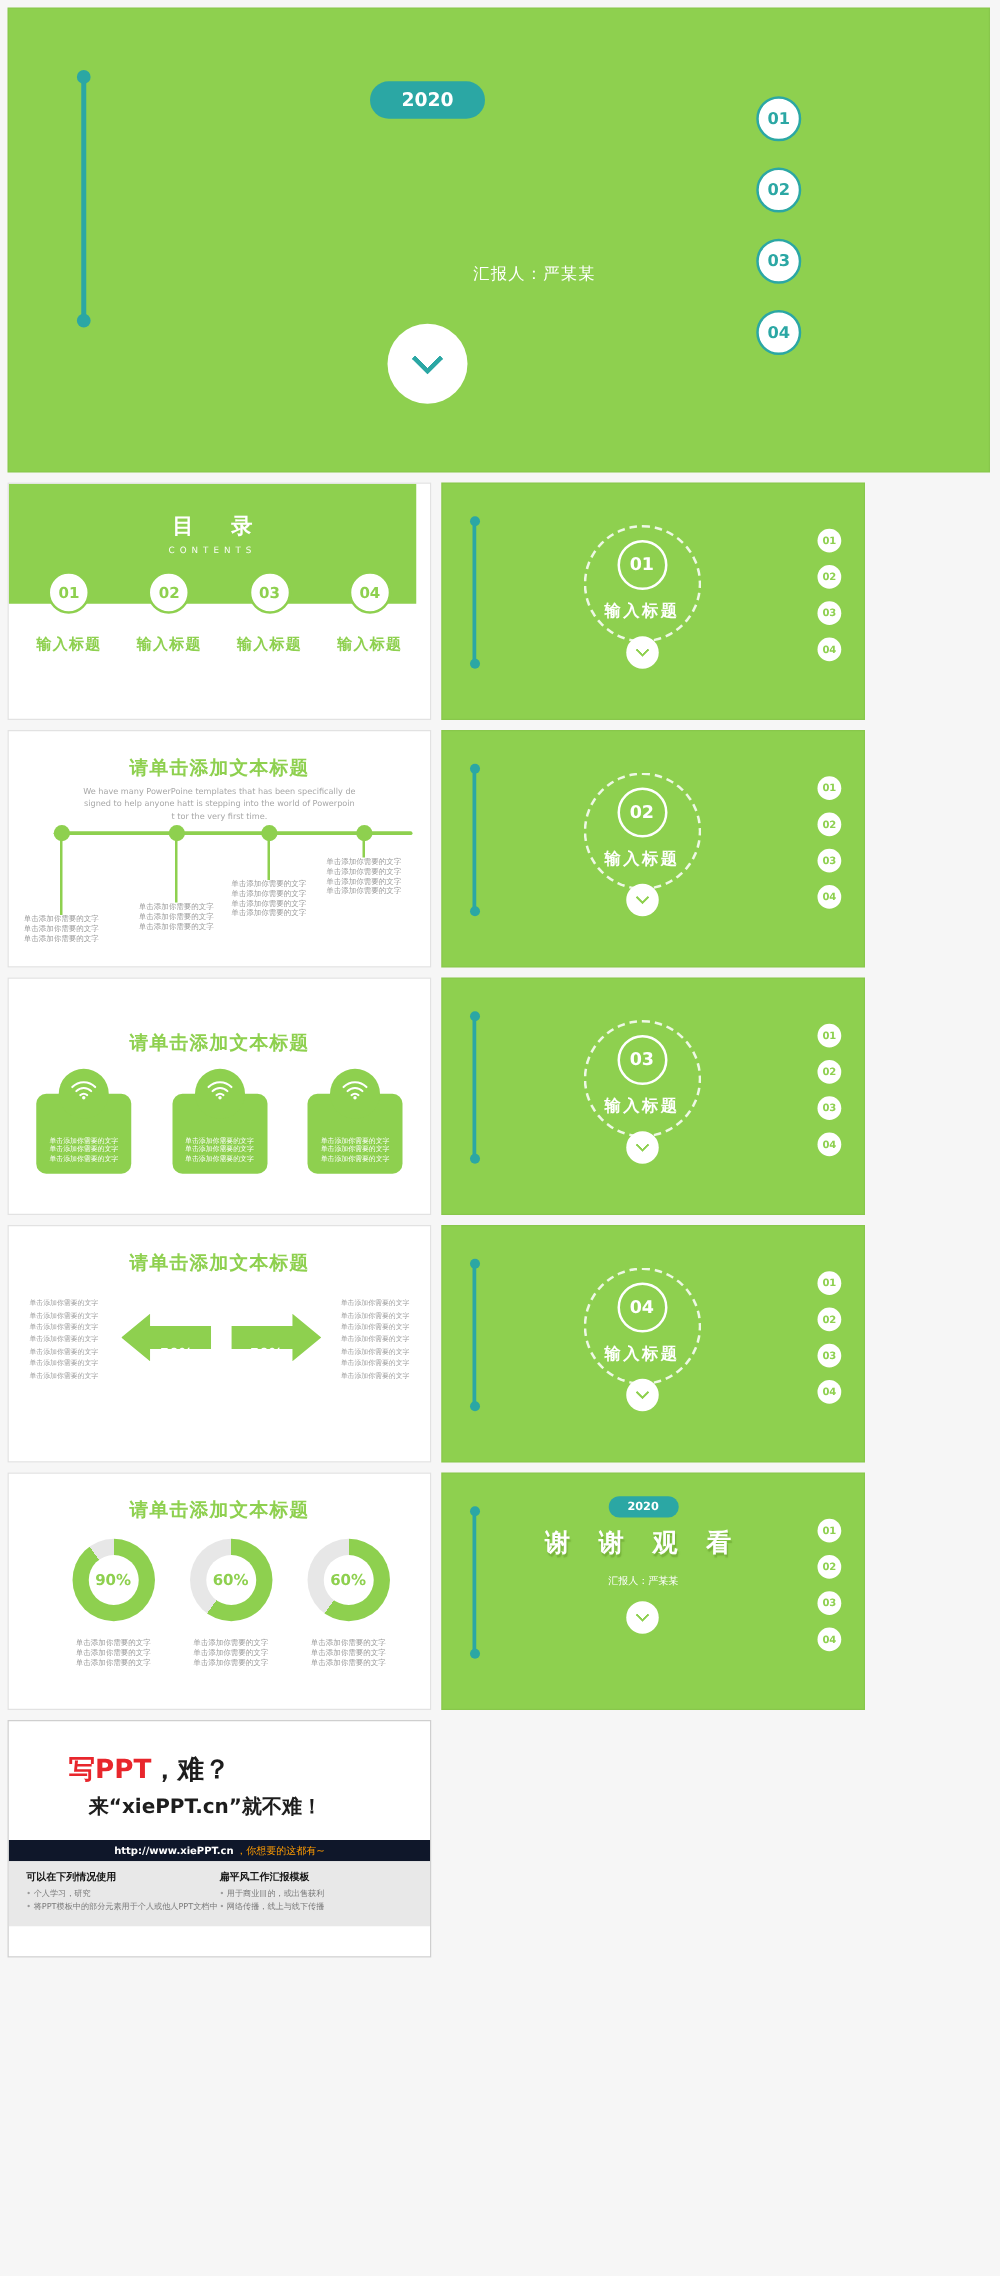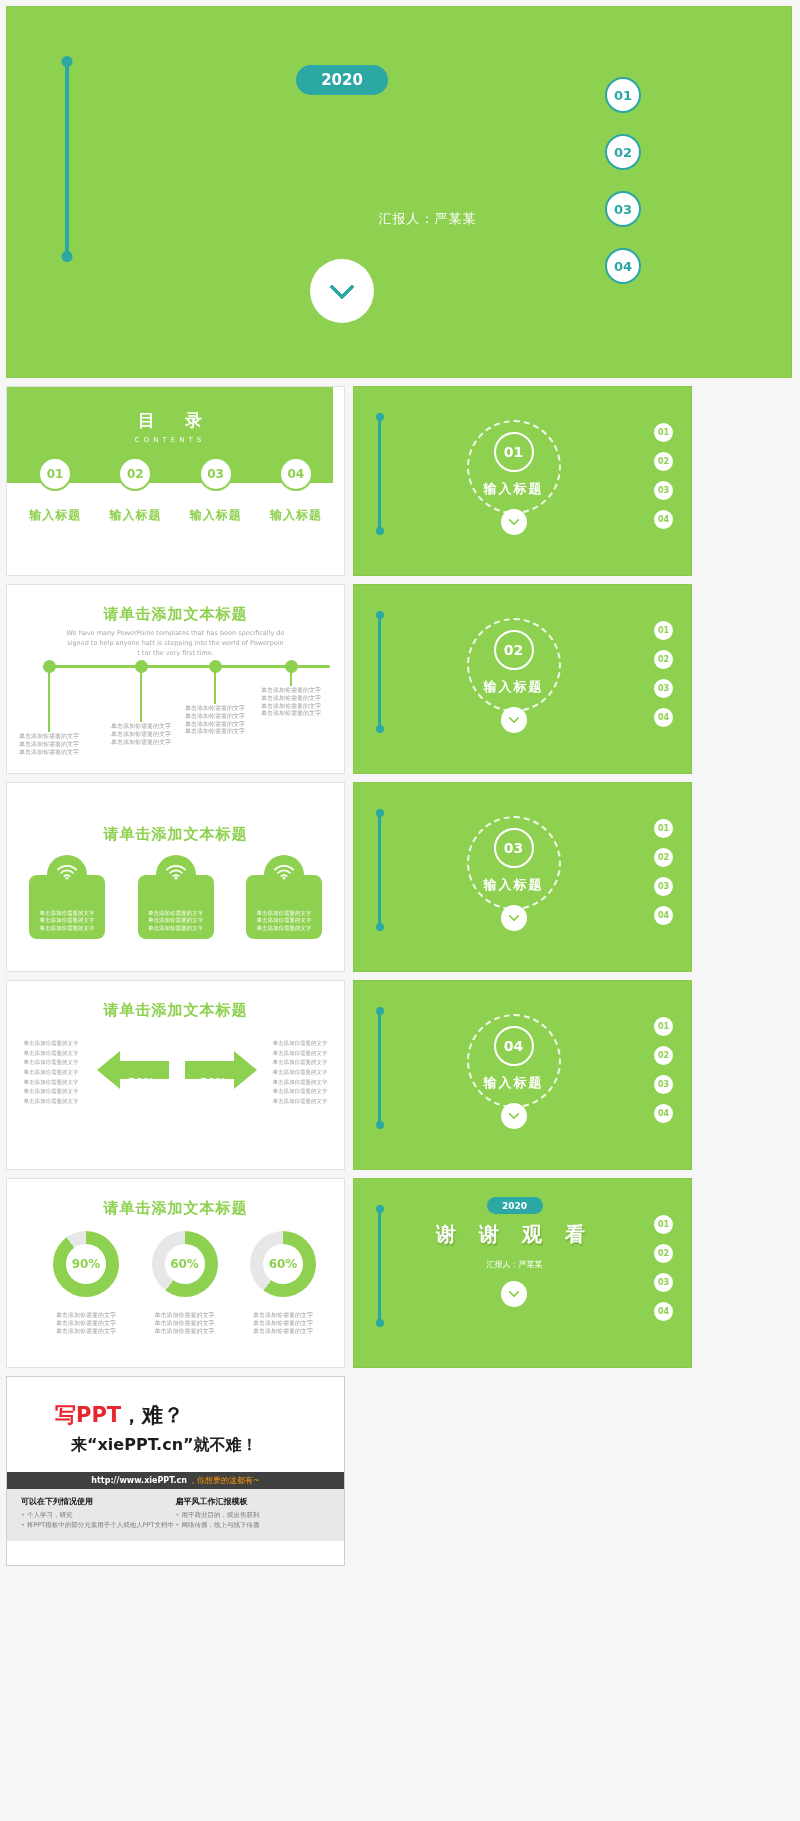--- a/index.html
+++ b/index.html
@@ -124,21 +124,21 @@
   .arrow-side.left { left: 4px; }
   .arrow-side.right { right: 4px; }
   .arrow {
     position: absolute; top: 70px; width: 72px; height: 38px; background: var(--green, #8ed04f);
     color: #fff; font-size: 11px; font-weight: bold; display: flex; align-items: flex-end; justify-content: center;
   }
   .arrow.point-left { left: 90px; clip-path: polygon(0 50%, 32% 0, 32% 26%, 100% 26%, 100% 74%, 32% 74%, 32% 100%); padding-left: 16px; }
   .arrow.point-right { left: 178px; clip-path: polygon(100% 50%, 68% 0, 68% 26%, 0 26%, 0 74%, 68% 74%, 68% 100%); padding-right: 16px; }
 
   
-  .donut-row { position: absolute; top: 52px; left: 32px; right: 14px; display: flex; justify-content: space-between; }
+  .donut-row { position: absolute; top: 52px; left: 32px; right: 14px; display: flex; justify-content: center; }
   .donut-item { width: 94px; display: flex; flex-direction: column; align-items: center; }
   .donut { position: relative; width: 66px; height: 66px; border-radius: 50%; background: #e7e7e7; }
   .donut-hole {
     position: absolute; inset: 13px; border-radius: 50%; background: #fff;
     display: flex; align-items: center; justify-content: center;
     color: var(--green, #8ed04f); font-size: 12px; font-weight: bold;
   }
   .donut-text { margin-top: 14px; }
 
   
@@ -150,21 +150,21 @@
   .thanks-title { position: absolute; top: 42px; left: 0; right: 16px; text-align: center; color: #fff; font-size: 20px; font-weight: bold; letter-spacing: 8px; text-shadow: 1px 2px 1px rgba(96,150,38,0.5); }
   .thanks-presenter { position: absolute; top: 80px; left: 0; right: 16px; text-align: center; color: #fff; font-size: 8px; }
   .thanks-chevron { top: 102px; }
 
   
   .promo { border-color: #cfcfcf; }
   .promo-line1 { position: absolute; top: 24px; left: 48px; font-size: 21px; font-weight: bold; color: #1d1d1d; }
   .promo-line1 .red { color: #e8262c; }
   .promo-line2 { position: absolute; top: 58px; left: 64px; font-size: 16px; font-weight: bold; color: #1d1d1d; }
   .promo-bar {
-    position: absolute; top: 95px; left: 0; right: 0; height: 17px; background: #404040;
+    position: absolute; top: 95px; left: 0; right: 0; height: 17px; background: #0f172a;
     display: flex; align-items: center; justify-content: center; gap: 2px; font-size: 8px;
   }
   .promo-bar .url { color: #fff; font-weight: bold; }
   .promo-bar .tagline { color: #ff9c00; }
   .promo-panel { position: absolute; top: 112px; left: 0; right: 0; height: 52px; background: #e8e8e8; display: flex; gap: 0; padding: 7px 14px; }
   .promo-col { flex: 1; }
   .promo-col h4 { font-size: 8px; color: #141414; margin-bottom: 3px; }
   .promo-item { font-size: 6.5px; color: #7a7a7a; line-height: 1.6; }
   .promo-item::before { content: "• "; color: #9a9a9a; }
 </style>

